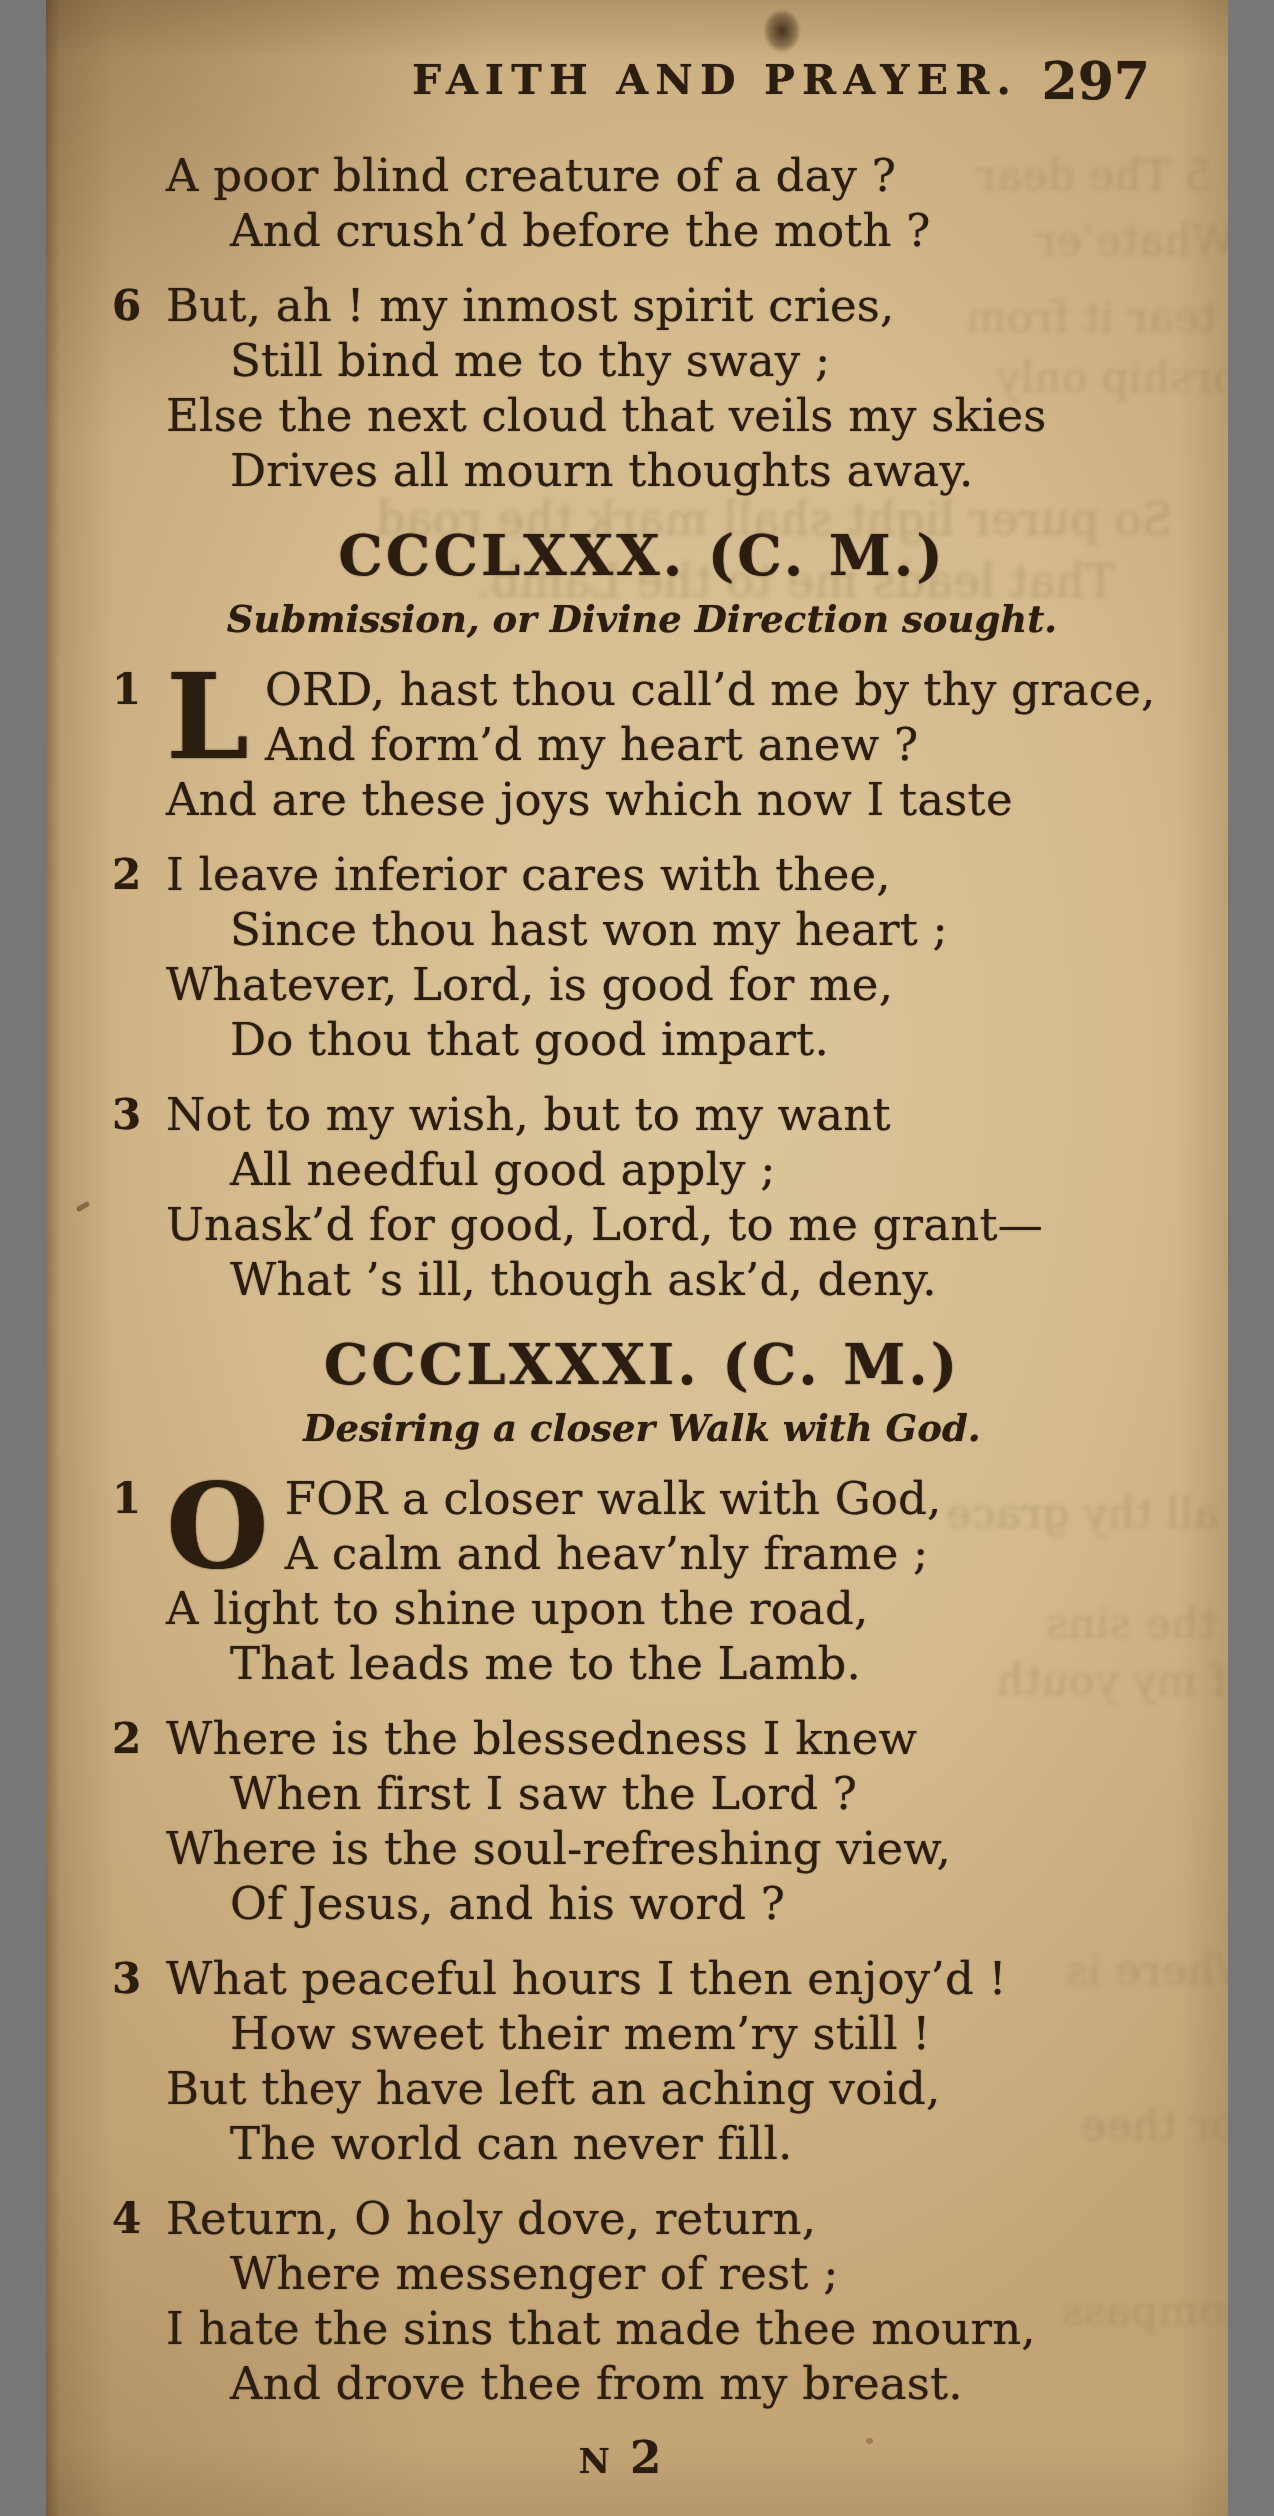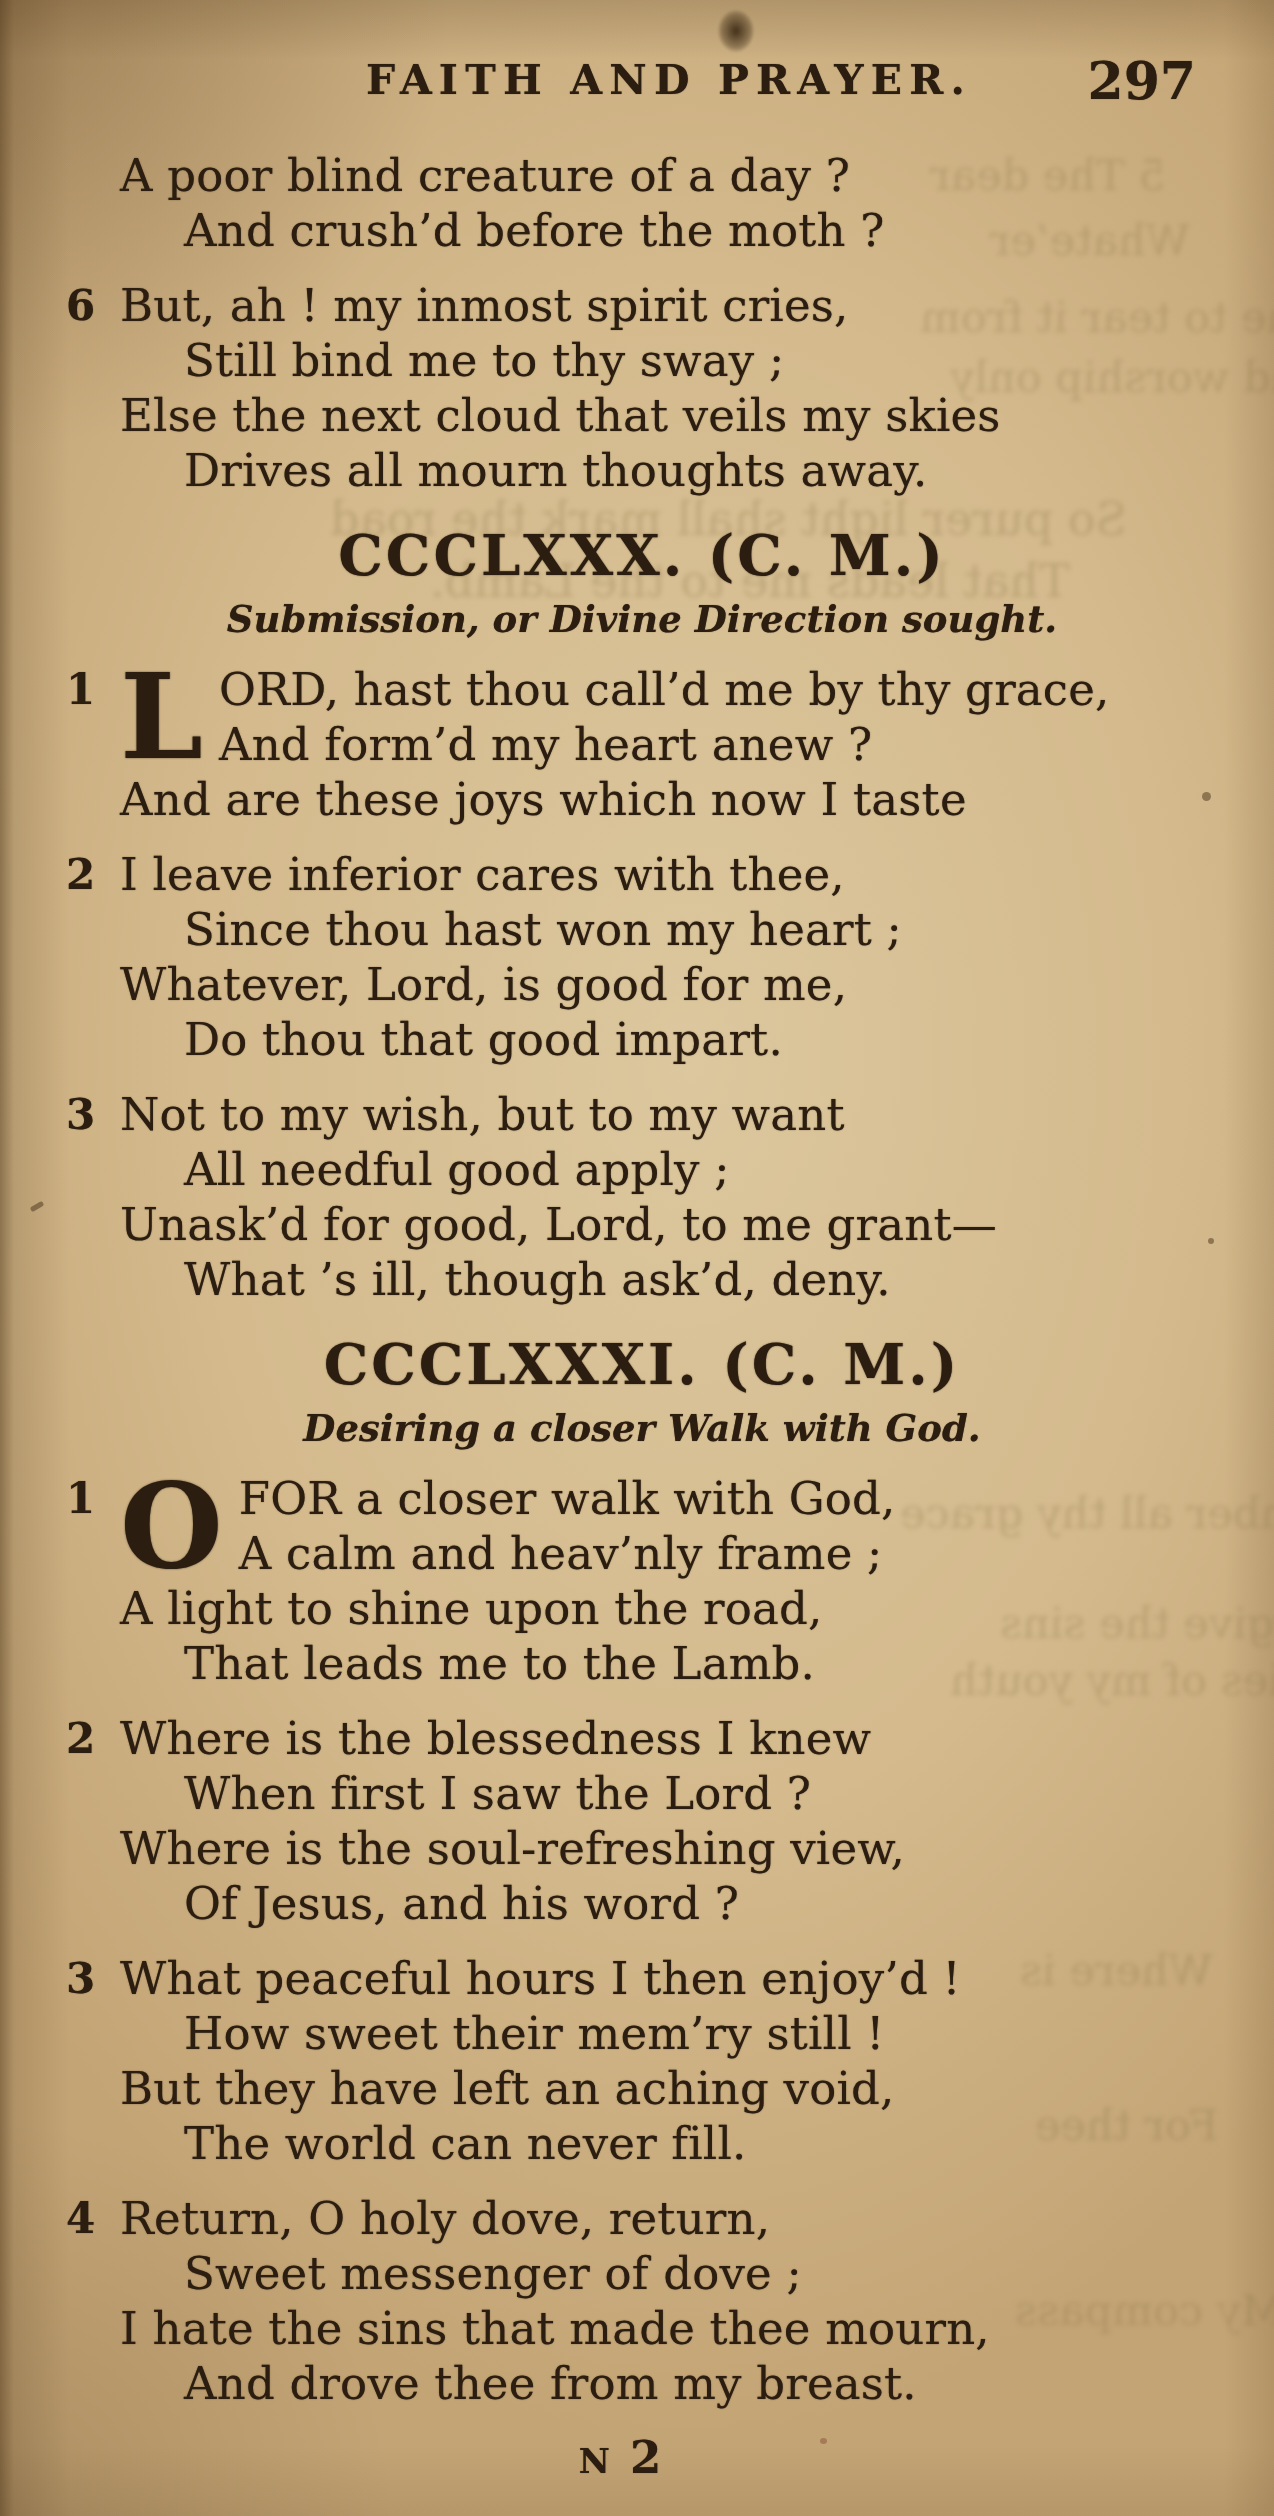--- a/index.html
+++ b/index.html
@@ -1,18 +1,18 @@
 <!DOCTYPE html>
 <html><head>
 <meta charset="utf-8">
 <style>
   html, body { margin: 0; padding: 0; background: #777; }
   .page {
     position: relative;
-    width: 1274px;
+    width: 1182px;
     height: 2516px;
     margin: 0 auto;
     overflow: hidden;
     color: #2b1d10;
     font-family: "DejaVu Serif", "Liberation Serif", serif;
     background:
       radial-gradient(circle at 0% 0%, rgba(70,45,18,0.28), rgba(70,45,18,0) 16%),
       radial-gradient(circle at 0% 100%, rgba(70,45,18,0.18), rgba(70,45,18,0) 14%),
       linear-gradient(to right, rgba(64,42,16,0.45) 0px, rgba(64,42,16,0.15) 14px, rgba(64,42,16,0) 70px),
       linear-gradient(to left, rgba(90,62,28,0.16) 0px, rgba(90,62,28,0) 50px),
@@ -232,21 +232,21 @@
         <div class="line indent">How sweet their mem’ry still !</div>
         <div class="line">But they have left an aching void,</div>
         <div class="line indent">The world can never fill.</div>
       </div>
     </section>
 
     <section class="stanza">
       <span class="vnum">4</span>
       <div class="vlines">
         <div class="line">Return, O holy dove, return,</div>
-        <div class="line indent">Sweet messenger of dove ;</div>
+        <div class="line indent">Where messenger of rest ;</div>
         <div class="line">I hate the sins that made thee mourn,</div>
         <div class="line indent">And drove thee from my breast.</div>
       </div>
     </section>
 
     <footer class="footer-signature">
       <span class="sig-letter">N</span><span class="sig-num">2</span>
     </footer>
 
   </div>

